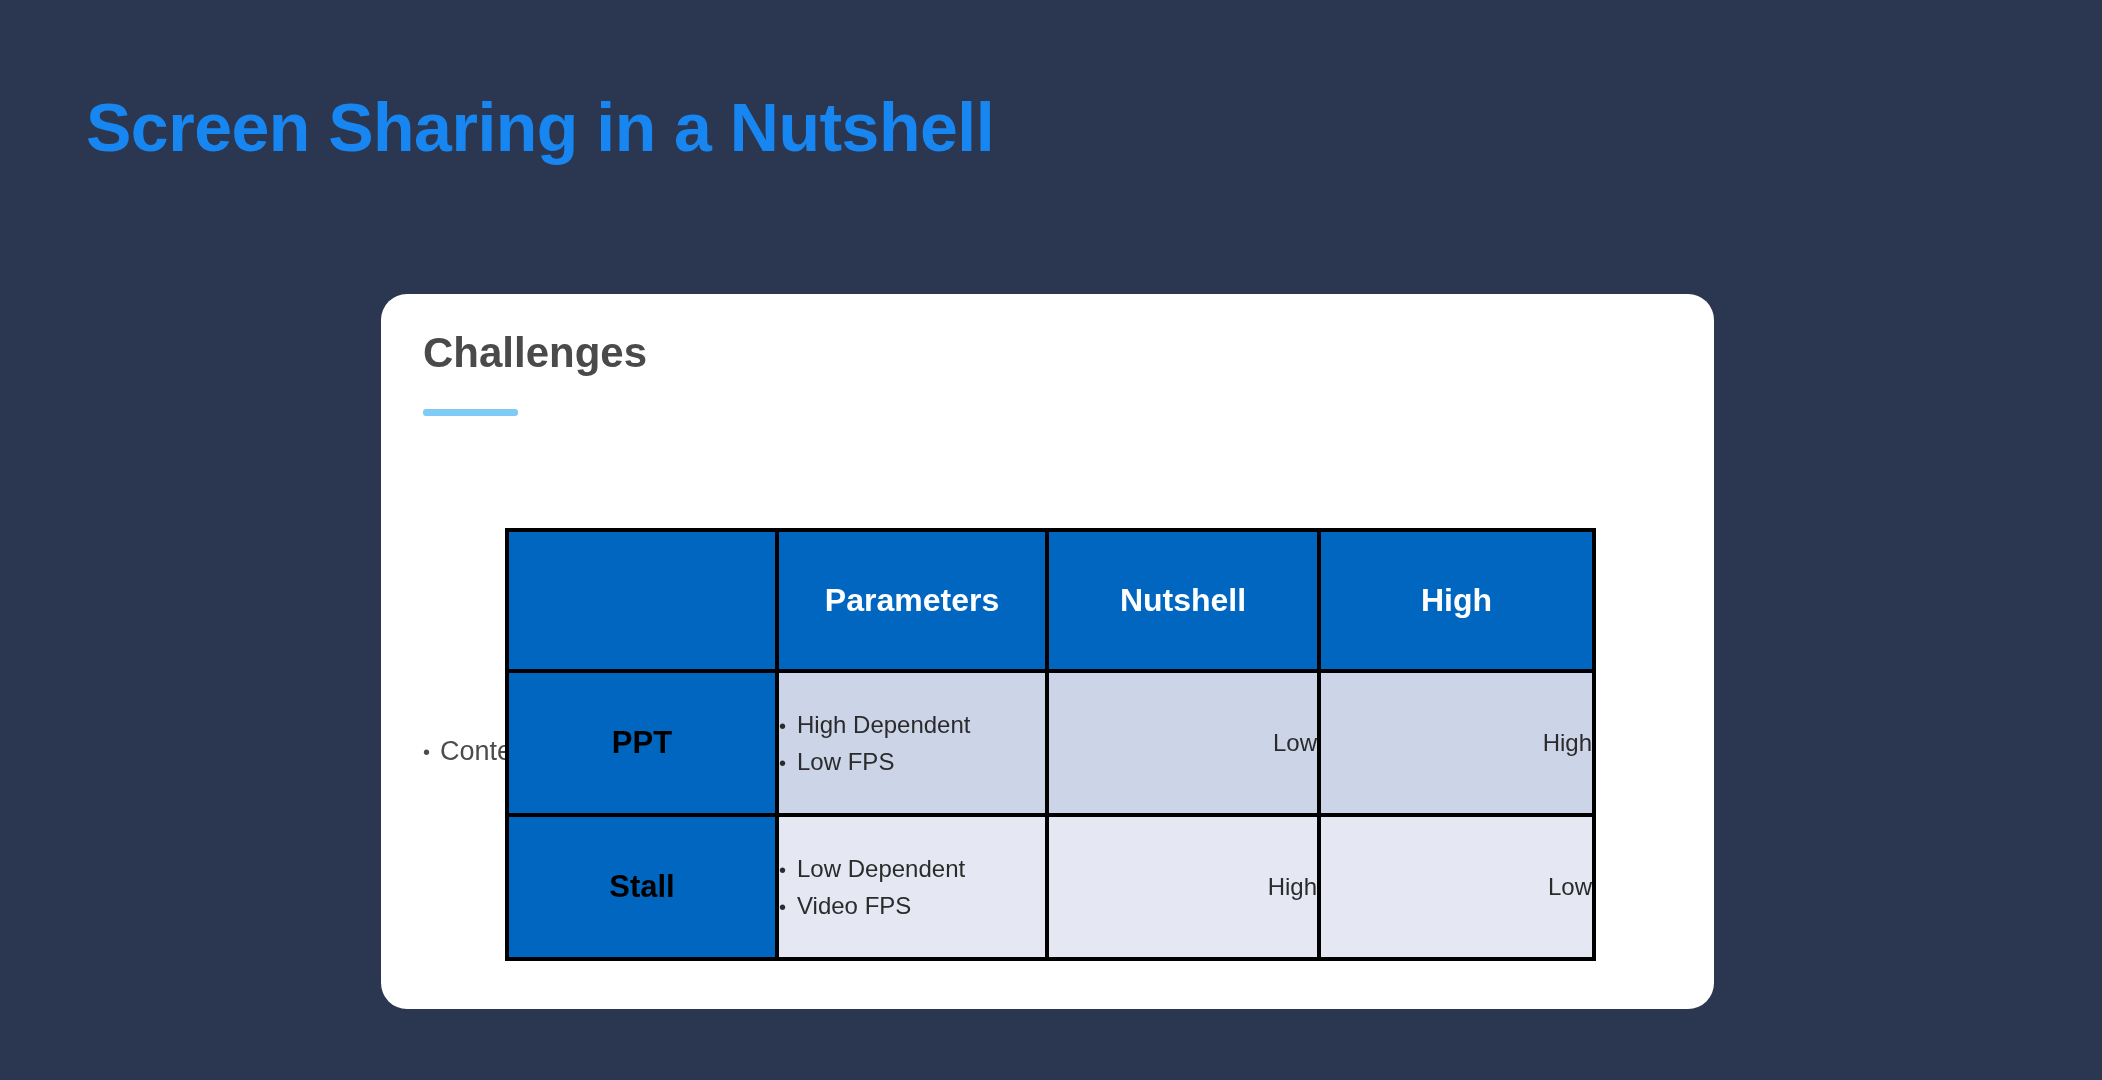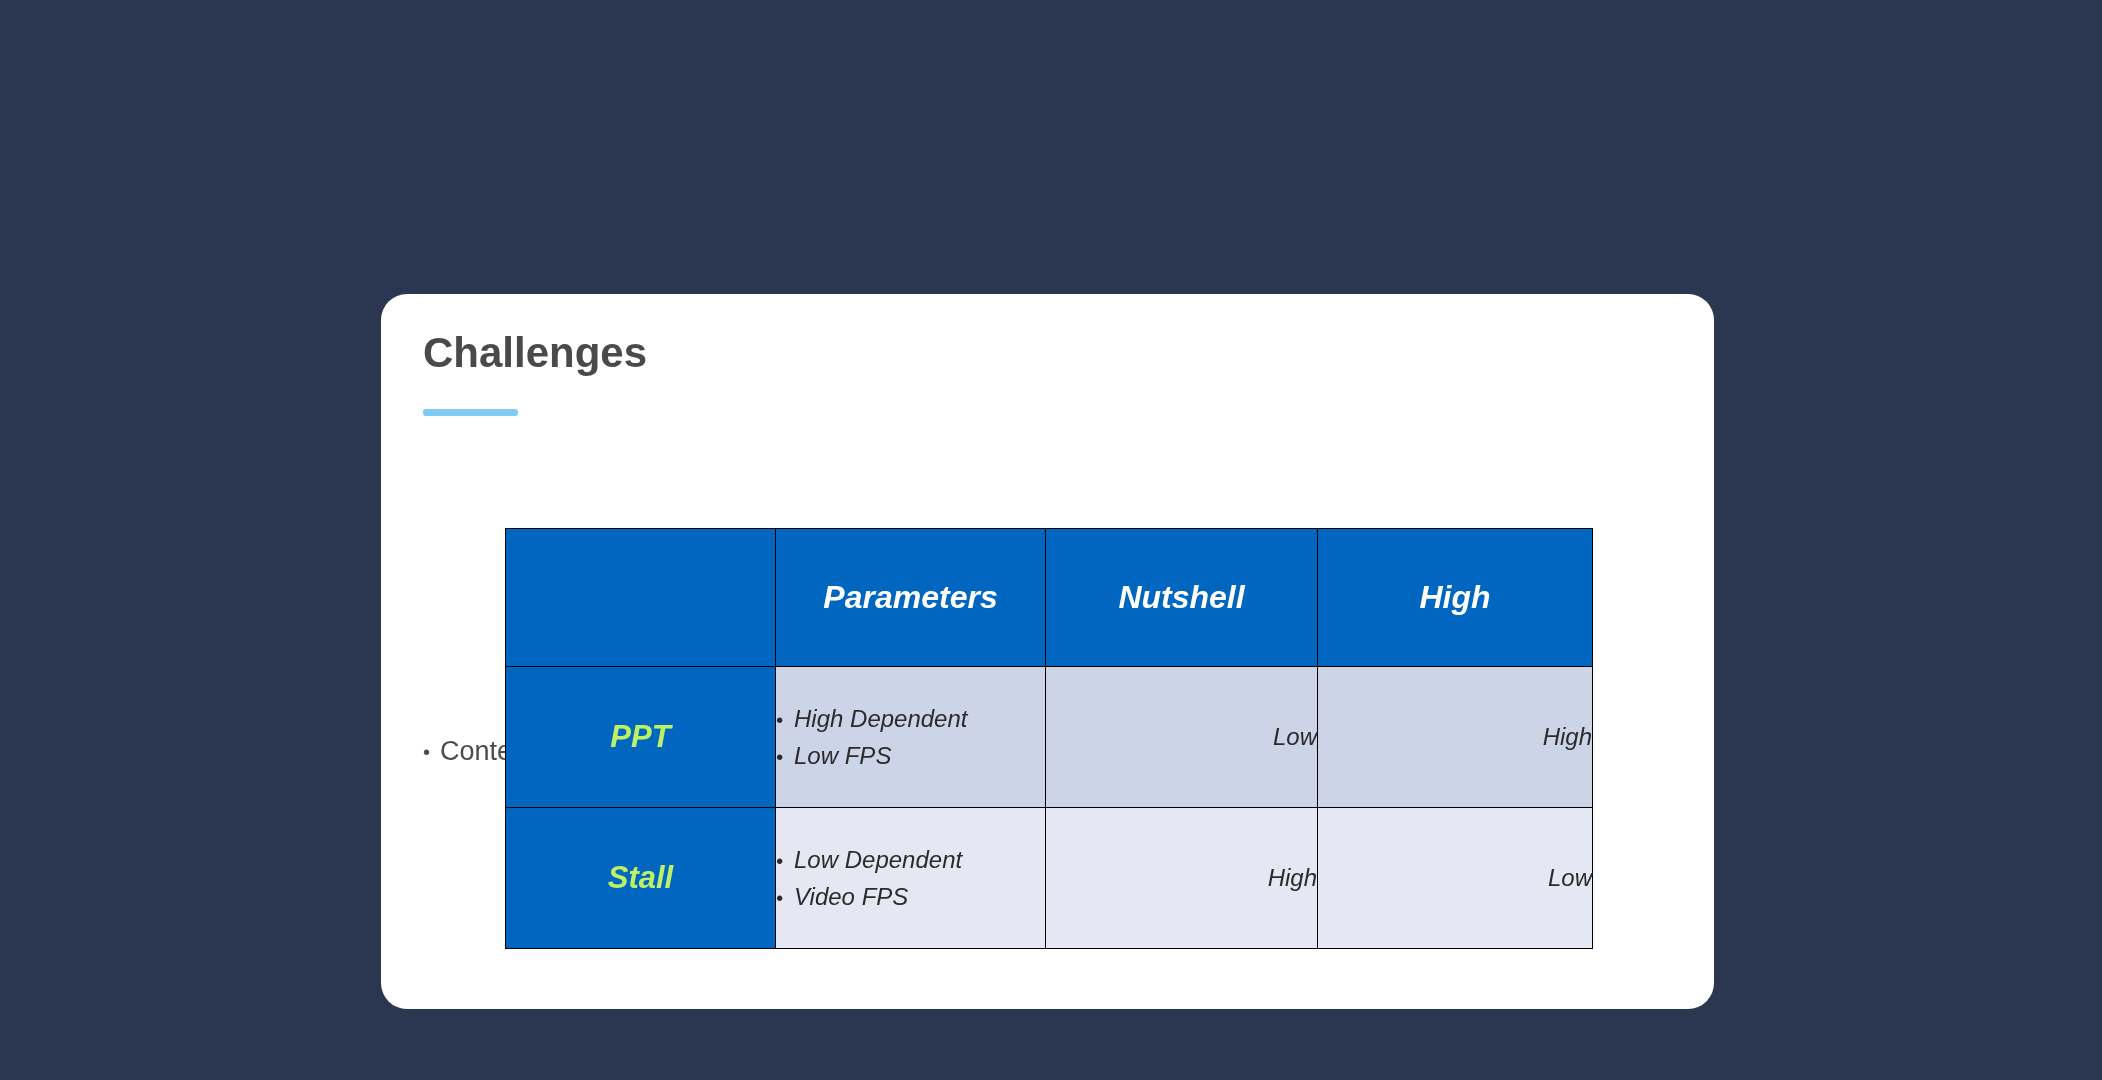--- a/index.html
+++ b/index.html
@@ -74,45 +74,44 @@
   }
   table.challenges {
     position: absolute;
     left: 124px;
     top: 234px;
     border-collapse: collapse;
     table-layout: fixed;
     width: 1087px;
   }
   table.challenges td, table.challenges th {
-    border: 1px solid #000000;
+    border: 4px solid #000000;
     padding: 0;
     vertical-align: middle;
-    font-style: italic;
   }
   col.c0 { width: 270px; }
   col.c1 { width: 270px; }
   col.c2 { width: 272px; }
   col.c3 { width: 275px; }
 
   .hdr-blank {
     background: #0066c0;
     height: 137px;
   }
   th.hdr {
     background: #0066c0;
     color: #ffffff;
     font-size: 32px;
     font-weight: bold;
     text-align: center;
     height: 137px;
   }
   td.rowlabel {
     background: #0066c0;
-    color: #bef264;
+    color: #000000;
     font-size: 31px;
     font-weight: bold;
     text-align: center;
     height: 140px;
   }
   td.params {
     font-size: 24px;
     color: #2b2b2b;
     padding: 18px 0 18px 22px;
     line-height: 1.55;
@@ -126,20 +125,21 @@
   .row-b td.params, .row-b td.val { background: #e5e8f3; }
   .plist { margin: 0; }
   .plist .pitem { display: flex; align-items: baseline; }
   .plist .pdot { margin-right: 11px; font-size: 20px; line-height: 1; }
 </style>
 </head>
 <body>
 
 <div class="slide">
 
+  <div class="slide-title">Screen Sharing in a Nutshell</div>
 
   <div class="card">
 
     <div class="card-title">Challenges</div>
     <div class="title-rule"></div>
 
     <div class="bullet-line">
       <span class="dot">•</span>
       <span>Content Dependent Strategies</span>
     </div>

